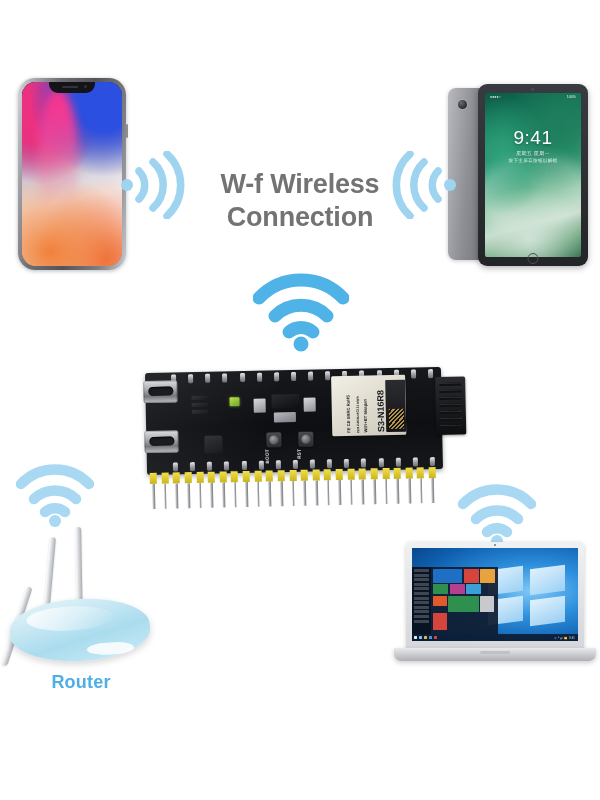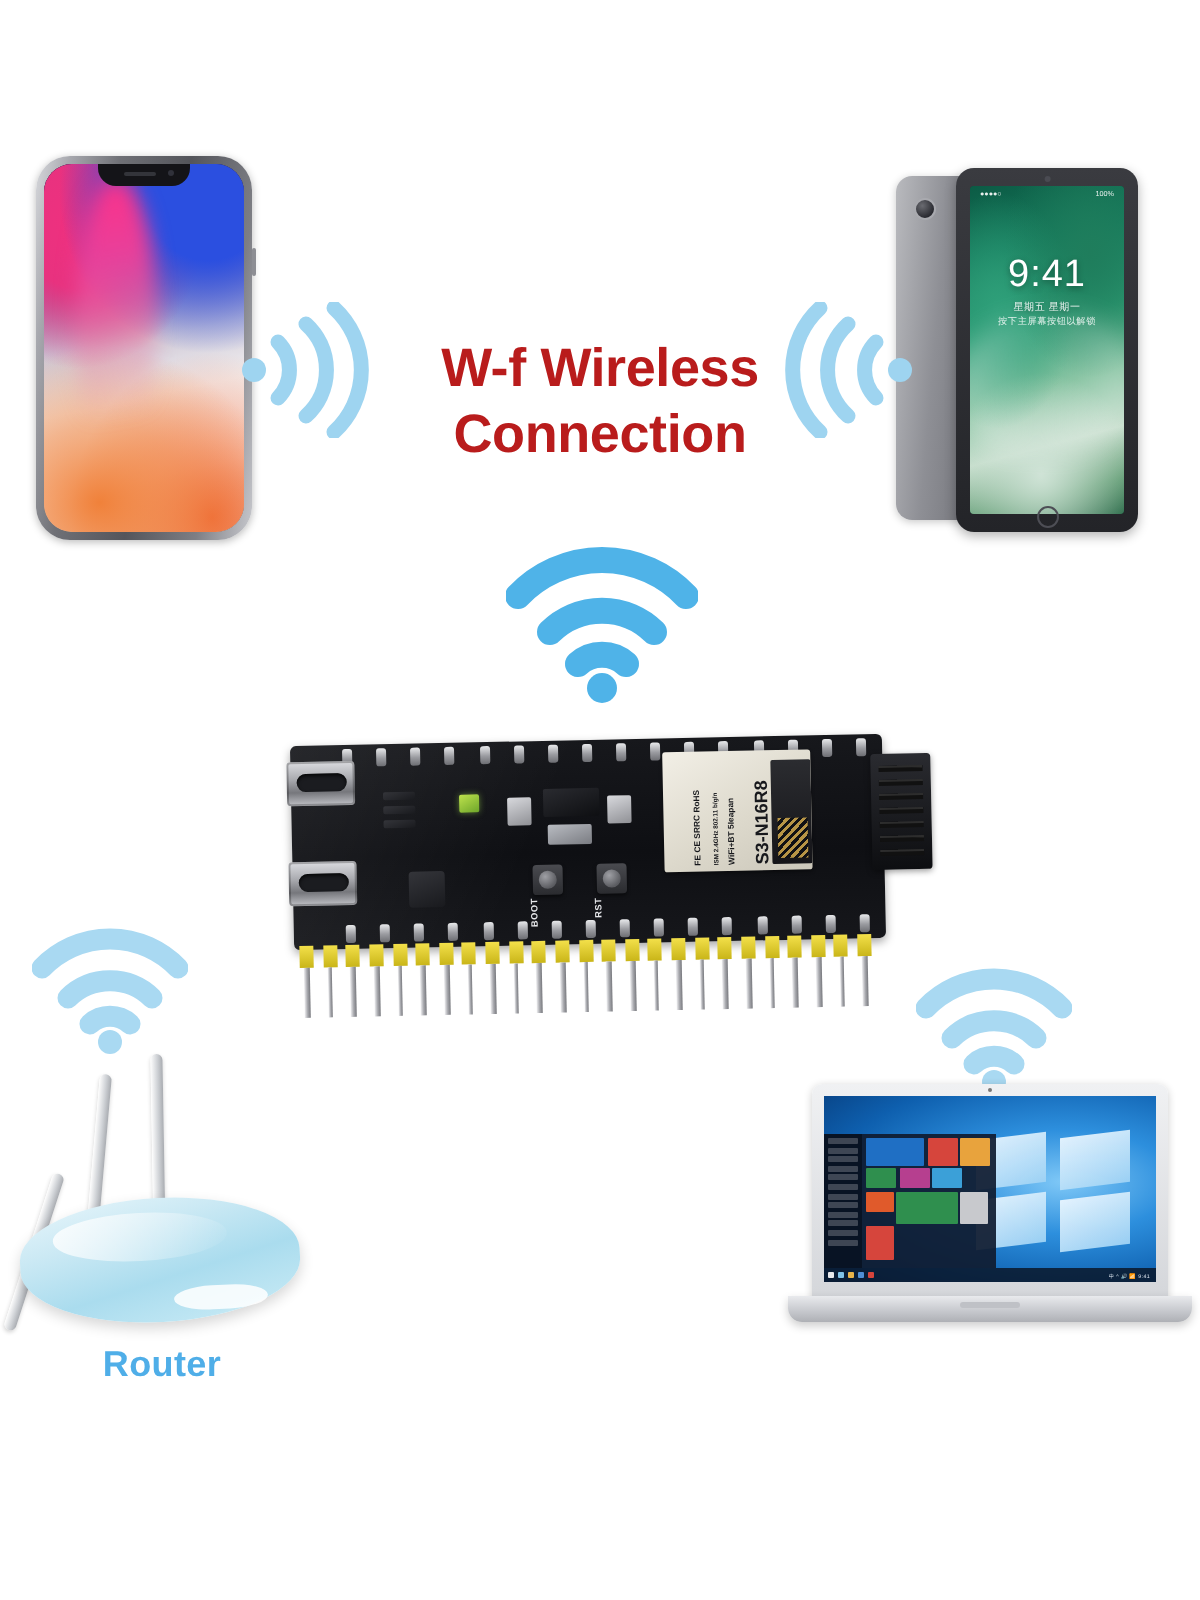--- a/index.html
+++ b/index.html
@@ -10,21 +10,21 @@
   
   .abs{position:absolute;}
   .label{
     color:#4FAEE8;font-weight:bold;letter-spacing:.2px;
     text-align:center;white-space:nowrap;
   }
 
   
   .title{
     position:absolute;left:150px;top:168px;width:300px;
-    text-align:center;color:#b91c1c;font-weight:bold;
+    text-align:center;color:#737373;font-weight:bold;
     font-size:27px;line-height:33px;letter-spacing:-0.2px;
   }
 
   
   #phone{left:18px;top:78px;width:108px;height:192px;}
   .phone-body{
     position:absolute;inset:0;border-radius:17px;
     background:linear-gradient(100deg,#d8d9dd 0%,#a7a8ae 12%,#6f7076 30%,#54555b 55%,#7d7e84 80%,#c9cacf 100%);
     box-shadow:0 1px 4px rgba(0,0,0,.28);
   }
@@ -58,21 +58,21 @@
   
   #pad{left:448px;top:84px;width:140px;height:182px;}
   .pad-back{
     position:absolute;left:0;top:4px;width:52px;height:172px;border-radius:8px;
     background:linear-gradient(95deg,#b9babe 0%,#8e8f95 40%,#76777d 75%,#9d9ea3 100%);
     box-shadow:0 1px 4px rgba(0,0,0,.22);
   }
   .pad-cam{position:absolute;left:9px;top:11px;width:9px;height:9px;border-radius:50%;
     background:radial-gradient(circle at 35% 32%,#6a6b71,#2a2b31 70%);border:1px solid #a9aaaf;}
   .pad-front{
-    position:absolute;left:30px;top:0;width:91px;height:182px;border-radius:9px;
+    position:absolute;left:30px;top:0;width:110px;height:182px;border-radius:9px;
     background:linear-gradient(180deg,#3a3b40,#232428);
     box-shadow:0 2px 6px rgba(0,0,0,.3);padding:9px 7px;box-sizing:border-box;
   }
   .pad-screen{
     position:absolute;left:7px;top:9px;right:7px;bottom:9px;border-radius:2px;overflow:hidden;
     background:#0e4a38;
   }
   .pad-wall{
     position:absolute;inset:0;
     background:

